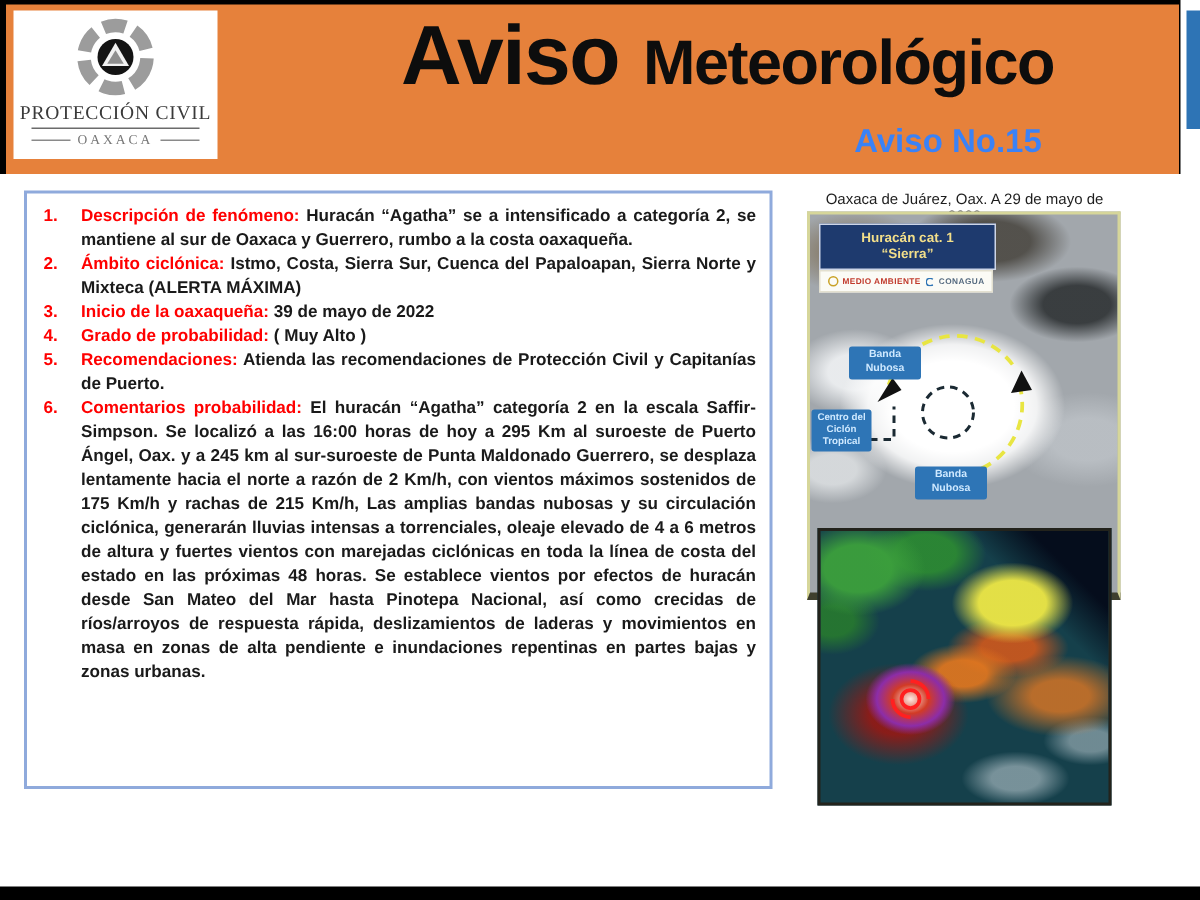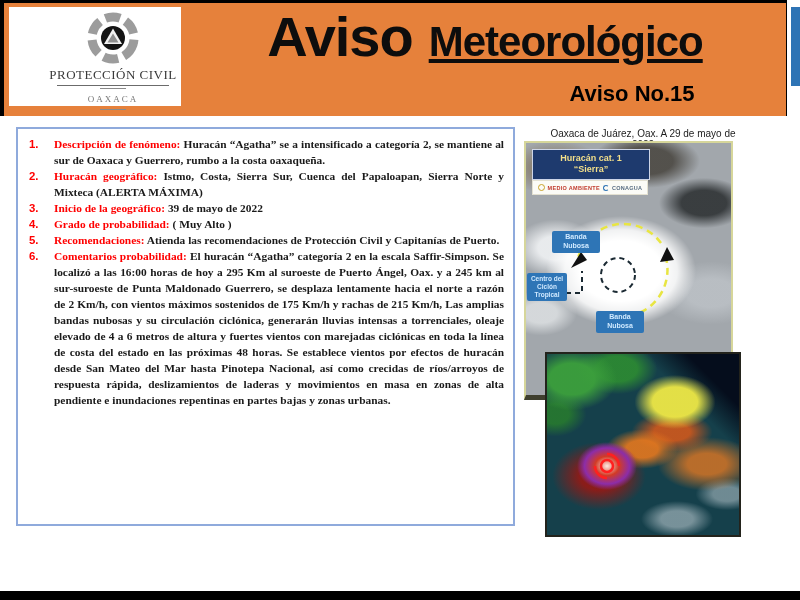--- a/index.html
+++ b/index.html
@@ -5,50 +5,50 @@
   html,body{margin:0;padding:0;}
   body{width:800px;height:600px;background:#ffffff;position:relative;overflow:hidden;
        font-family:"Liberation Sans",sans-serif;}
   .abs{position:absolute;}
 
   
   .header-black{left:0;top:0;width:787px;height:116px;background:#000;}
   .header-orange{left:4px;top:3px;width:782px;height:113px;background:#E6813B;}
   .blue-tab{left:791px;top:7px;width:9px;height:79px;background:#2E74B5;}
 
-  .logo-box{left:9px;top:7px;width:136px;height:99px;background:#fff;text-align:center;padding-left:36px;}
+  .logo-box{left:9px;top:7px;width:136px;height:99px;background:#fff;text-align:center;}
   .emblem{display:block;margin:3px auto 0;}
   .logo-name{font-family:"Liberation Serif",serif;font-size:13px;color:#3a3a3a;
              letter-spacing:.5px;margin-top:1px;white-space:nowrap;}
   .logo-rule{width:112px;height:1px;background:#6b6b6b;margin:2px auto 2px;}
-  .logo-region-row{display:flex;align-items:center;justify-content:center;gap:5px;flex-direction:column;}
+  .logo-region-row{display:flex;align-items:center;justify-content:center;gap:5px;}
   .logo-region-row .dash{width:26px;height:1px;background:#8a8a8a;}
   .logo-region{font-family:"Liberation Serif",serif;font-size:9px;color:#777;letter-spacing:2px;}
 
   .title-row{left:165px;top:4px;width:640px;height:78px;display:flex;align-items:baseline;
              justify-content:center;gap:16px;color:#0d0d0d;}
   .t1{font-size:56px;font-weight:bold;letter-spacing:-1px;text-align:center;}
-  .t2{font-size:42px;font-weight:bold;letter-spacing:-1px;text-decoration:underline;}
+  .t2{font-size:42px;font-weight:bold;letter-spacing:-1px;}
   .subtitle-row{left:482px;top:81px;width:300px;display:flex;justify-content:center;
-                font-size:22px;font-weight:bold;color:#000000;}
+                font-size:22px;font-weight:bold;color:#3b82f6;}
 
   
   .content-box{left:16px;top:127px;width:499px;height:399px;background:#fff;
                border:2px solid #8FAADC;box-sizing:border-box;padding:7px 9px 4px 6px;overflow:hidden;}
   .item{display:flex;margin:0;}
   .item .num{flex:none;width:30px;padding-left:5px;color:#FF0000;font-weight:bold;
              font-size:11.4px;line-height:16px;box-sizing:border-box;}
   .item .itext{flex:1;text-align:justify;font-size:11.4px;line-height:16px;color:#1a1a1a;
-               font-weight:bold;font-family:Liberation Serif, serif;}
+               font-weight:bold;}
   .item .lab{color:#FF0000;font-weight:bold;}
 
   
   .caption{left:538px;top:128px;width:210px;text-align:center;font-size:10px;color:#1d1d1d;}
 
-  .sat1{left:524px;top:141px;width:209px;height:259px;box-sizing:border-box;
+  .sat1{left:538px;top:141px;width:209px;height:259px;box-sizing:border-box;
         border:2px solid #d6d69a;border-bottom:5px solid #3f3f2e;
         background-color:#a2a7ac;
         background-image:
           radial-gradient(75px 55px at 95px 128px, #ffffff 55%, rgba(255,255,255,.85) 75%, rgba(255,255,255,0) 100%),
           radial-gradient(45px 30px at 30px 105px, rgba(240,242,244,.9) 40%, rgba(240,242,244,0) 95%),
           radial-gradient(50px 28px at 178px 60px, rgba(52,56,58,.95) 45%, rgba(52,56,58,0) 90%),
           radial-gradient(60px 30px at 120px 18px, rgba(75,72,66,.9) 45%, rgba(75,72,66,0) 90%),
           radial-gradient(55px 30px at 30px 25px, rgba(135,125,108,.9) 40%, rgba(135,125,108,0) 90%),
           radial-gradient(60px 35px at 185px 150px, rgba(190,195,200,.8) 40%, rgba(190,195,200,0) 90%),
           radial-gradient(40px 25px at 15px 170px, rgba(225,228,230,.8) 40%, rgba(225,228,230,0) 90%);}
@@ -129,29 +129,29 @@
       <span class="num">1.</span>
       <div class="itext">
         <span class="lab">Descripción de fenómeno:</span>
         <span>Huracán “Agatha” se a intensificado a categoría 2, se mantiene al sur de Oaxaca y Guerrero, rumbo a la costa oaxaqueña.</span>
       </div>
     </div>
 
     <div class="item">
       <span class="num">2.</span>
       <div class="itext">
-        <span class="lab">Huracán geográfico:</span>
+        <span class="lab">Ámbito ciclónica:</span>
         <span>Istmo, Costa, Sierra Sur, Cuenca del Papaloapan, Sierra Norte y Mixteca (ALERTA MÁXIMA)</span>
       </div>
     </div>
 
     <div class="item">
       <span class="num">3.</span>
       <div class="itext">
-        <span class="lab">Inicio de la geográfico:</span>
+        <span class="lab">Inicio de la oaxaqueña:</span>
         <span>39 de mayo de 2022</span>
       </div>
     </div>
 
     <div class="item">
       <span class="num">4.</span>
       <div class="itext">
         <span class="lab">Grado de probabilidad:</span>
         <span>( Muy Alto )</span>
       </div>

